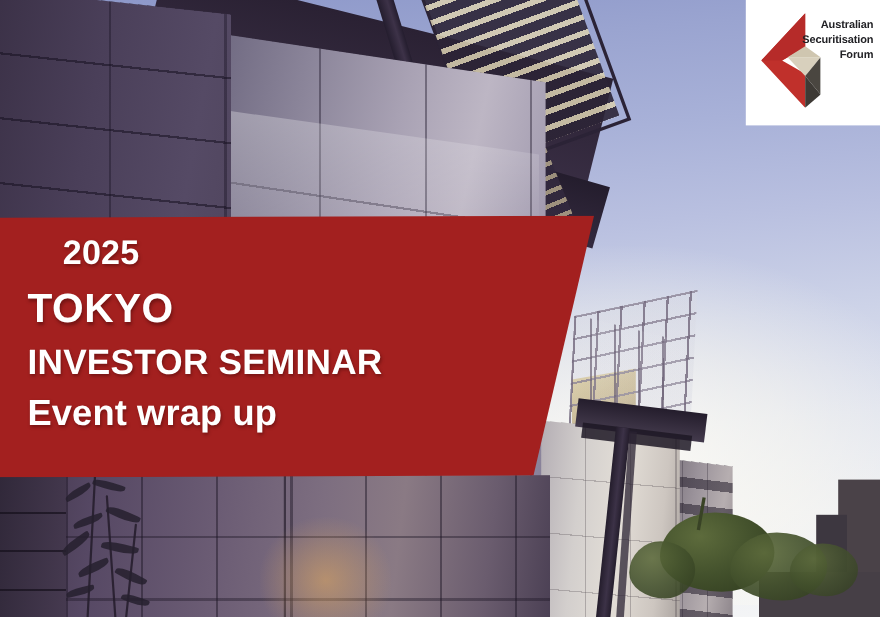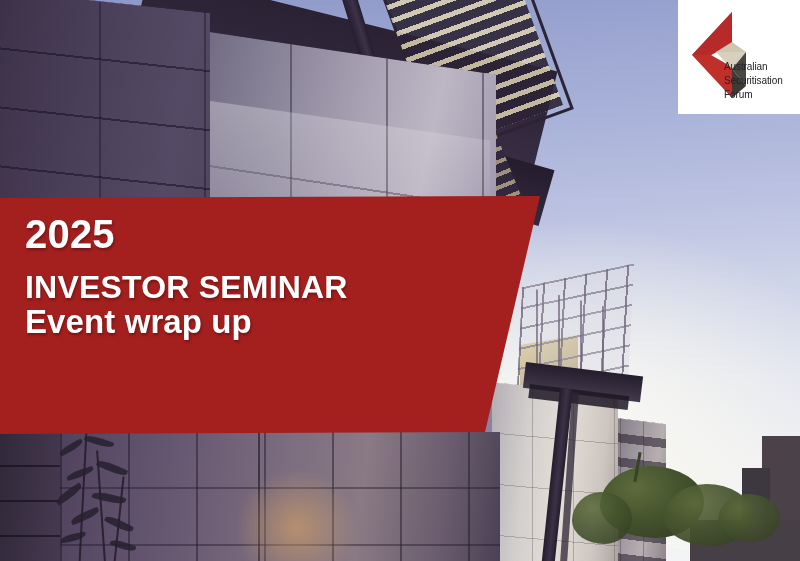--- a/index.html
+++ b/index.html
@@ -416,36 +416,37 @@
     width: 420px;
     color: #ffffff;
     text-shadow: 1px 2px 3px rgba(60,6,6,0.45);
   }
   .ln {
     display: block;
     white-space: nowrap;
     line-height: 1.0;
   }
   .ln-year {
-    font-size: 40px;
+    font-size: 31px;
     font-weight: 700;
     letter-spacing: 0.2px;
     margin-bottom: 17px;
+    margin-left: 32px;
   }
   .ln-city {
     font-size: 37px;
     font-weight: 700;
     letter-spacing: 0.4px;
     margin-bottom: 14px;
   }
   .ln-event {
     font-size: 32px;
     font-weight: 700;
     letter-spacing: 0.2px;
-    margin-bottom: 2px;
+    margin-bottom: 13px;
   }
   .ln-sub {
     font-size: 33px;
     font-weight: 700;
     letter-spacing: 0.1px;
   }
 
   
   .logo-plate {
     position: absolute;
@@ -455,27 +456,26 @@
   }
   .logo-mark {
     position: absolute;
     left: 14px; top: 12px;
     width: 54px; height: 86px;
   }
   .logo-words {
     position: absolute;
     left: 46px; top: 16px;
     width: 70px;
-    text-align: left;
+    text-align: right;
     color: #222226;
     font-size: 10px;
     line-height: 1.38;
     letter-spacing: -0.1px;
-    font-weight: 400;
-    margin-top: 44px;
+    font-weight: 700;
   }
   .logo-words span { display: block; }
 </style>
 </head>
 <body>
 
 <div id="slide">
 
   <div class="photo">
     <div class="sky"></div>
@@ -547,20 +547,21 @@
       <div class="b-leaf" style="left:56px; top:92px; width:30px; height:8px; transform:rotate(28deg);"></div>
       <div class="b-leaf" style="left:12px; top:106px; width:26px; height:7px; transform:rotate(-12deg);"></div>
       <div class="b-leaf" style="left:62px; top:114px; width:26px; height:7px; transform:rotate(20deg);"></div>
     </div>
   </div>
 
   <div class="banner"></div>
 
   <div class="banner-text">
     <span class="ln ln-year">2025</span>
+    <span class="ln ln-city">TOKYO</span>
     <span class="ln ln-event">INVESTOR SEMINAR</span>
     <span class="ln ln-sub">Event wrap up</span>
   </div>
 
   <div class="logo-plate">
     <div class="logo-mark">
       <svg width="54" height="86" viewBox="0 0 54 86" xmlns="http://www.w3.org/2000/svg">
 
         <path d="M40 0 L40 31 L19 43 L40 55 L40 86 L0 43 Z" fill="#c0302b"></path>
         <path d="M40 0 L40 31 L19 43 L0 43 Z" fill="#b62b29"></path>

